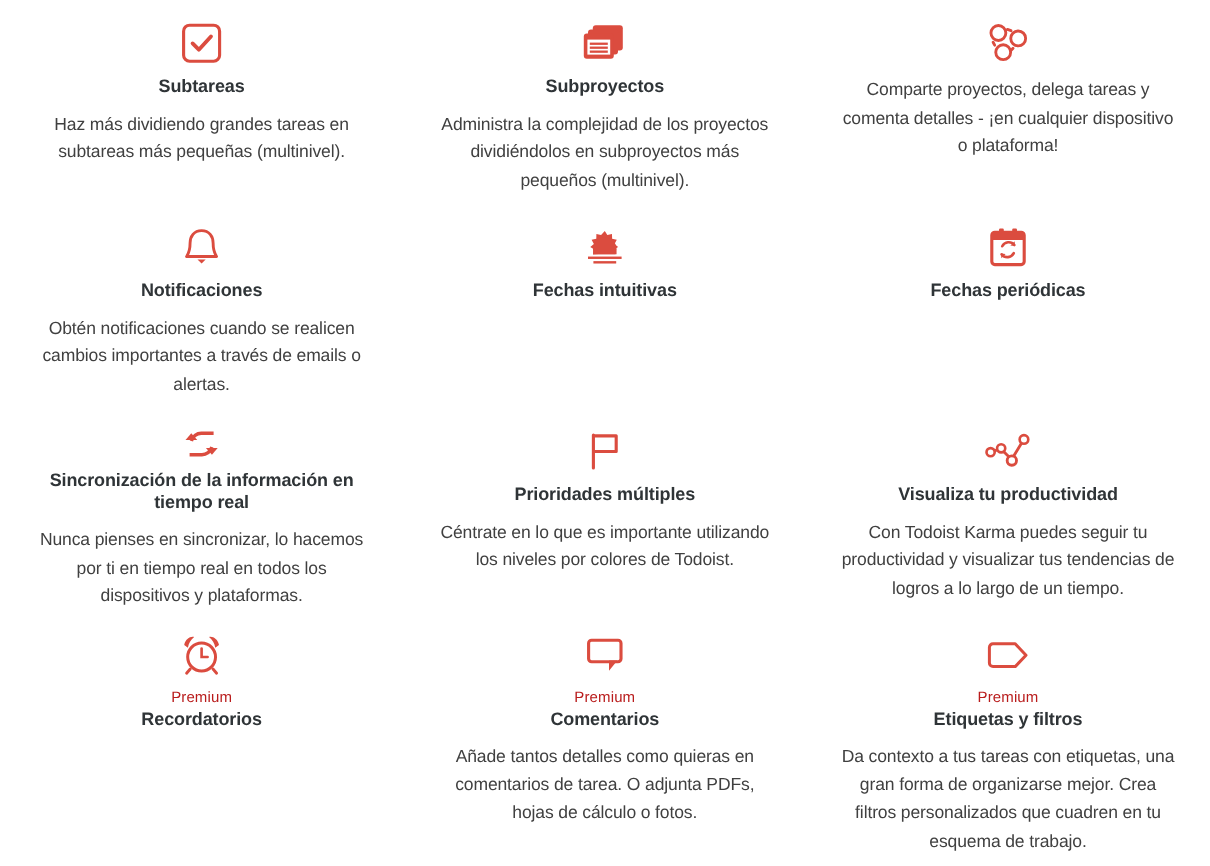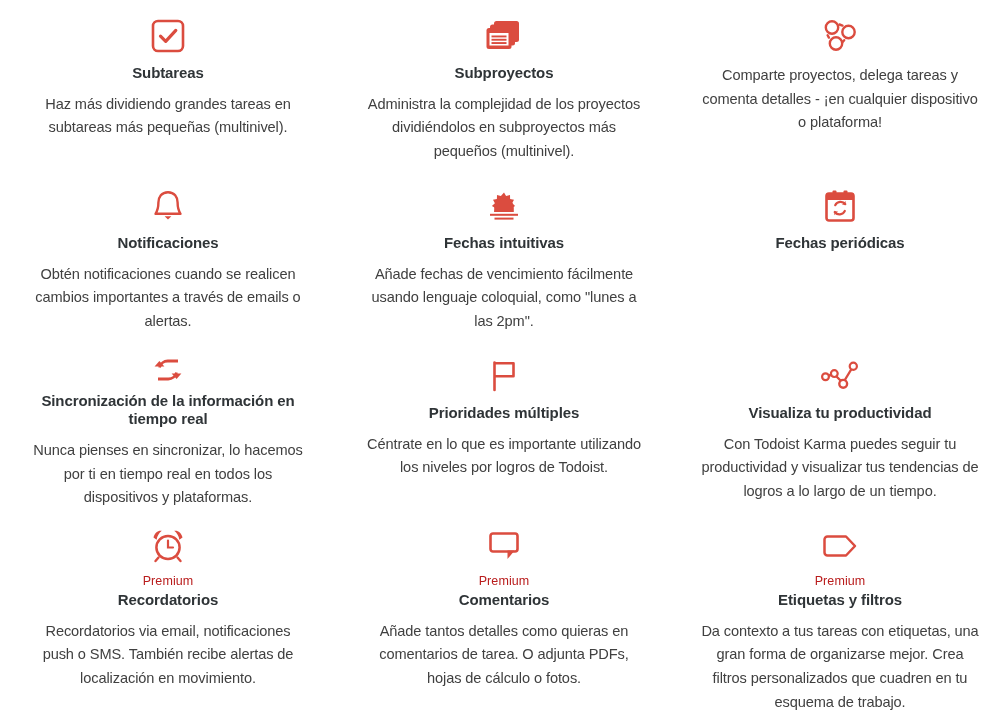--- a/index.html
+++ b/index.html
@@ -137,21 +137,20 @@
       <svg width="38" height="34" viewBox="0 0 38 34">
         <g fill="#db4c3f">
           <path d="M19 3.5 l2.1 3.4 l3.9 -1.0 l0.1 4.0 l3.9 0.9 l-1.9 3.5 l3.0 2.6 l-3.4 2.1 l1.2 3.9 L24 22.9 L23.9 22.9 L14.1 22.9 L9.1 23 l1.2 -4.0 L6.9 16.9 l3.0 -2.6 l-1.9 -3.5 l3.9 -0.9 l0.1 -4.0 l3.9 1.0 Z"></path>
           <path d="M19 9 A9.8 9.8 0 0 1 28.8 18.8 L28.8 22.9 L9.2 22.9 L9.2 18.8 A9.8 9.8 0 0 1 19 9 Z"></path>
         </g>
         <rect x="5" y="24.8" width="28" height="2.0" fill="#db4c3f"></rect>
         <rect x="9.5" y="28.6" width="19" height="2.0" fill="#db4c3f"></rect>
       </svg>
     </div>
     <div class="feature-title">Fechas intuitivas</div>
-    <p class="feature-desc">Añade fechas de vencimiento fácilmente usando lenguaje coloquial, como "lunes a las 2pm".</p>
   </div>
 
   <div class="feature-cell w-wide">
     <div class="icon-wrap">
       <svg width="36" height="36" viewBox="0 0 36 36">
         <rect x="10.5" y="2.5" width="4" height="5.5" rx="1" fill="#db4c3f"></rect>
         <rect x="21.5" y="2.5" width="4" height="5.5" rx="1" fill="#db4c3f"></rect>
         <rect x="4.5" y="5.5" width="27" height="27" rx="2.5" fill="none" stroke="#db4c3f" stroke-width="2.6"></rect>
         <rect x="4.5" y="5.5" width="27" height="6.5" fill="#db4c3f"></rect>
         <path d="M13.2 17.2 A6 6 0 0 1 23.3 16.2" fill="none" stroke="#db4c3f" stroke-width="2.2" stroke-linecap="round"></path>
@@ -177,21 +176,21 @@
   </div>
 
   <div class="feature-cell w-xwide">
     <div class="icon-wrap">
       <svg width="32" height="34" viewBox="0 0 32 34">
         <path d="M6.5 3.5 L6.5 31" fill="none" stroke="#db4c3f" stroke-width="2.6" stroke-linecap="round"></path>
         <path d="M6.5 4.2 L25.5 4.2 L25.5 17.2 L6.5 17.2" fill="none" stroke="#db4c3f" stroke-width="2.6" stroke-linejoin="round"></path>
       </svg>
     </div>
     <div class="feature-title">Prioridades múltiples</div>
-    <p class="feature-desc">Céntrate en lo que es importante utilizando los niveles por logros de Todoist.</p>
+    <p class="feature-desc">Céntrate en lo que es importante utilizando los niveles por colores de Todoist.</p>
   </div>
 
   <div class="feature-cell w-xwide">
     <div class="icon-wrap">
       <svg width="42" height="32" viewBox="0 0 42 32">
         <path d="M7 16.5 L15 14 L24 23 L34 6.5" fill="none" stroke="#db4c3f" stroke-width="2.4" stroke-linecap="round" stroke-linejoin="round"></path>
         <circle cx="6.5" cy="16.8" r="3.4" fill="#ffffff" stroke="#db4c3f" stroke-width="2.2"></circle>
         <circle cx="15.3" cy="13.6" r="3.4" fill="#ffffff" stroke="#db4c3f" stroke-width="2.2"></circle>
         <circle cx="24.2" cy="23.8" r="3.9" fill="#ffffff" stroke="#db4c3f" stroke-width="2.4"></circle>
         <circle cx="34.3" cy="6.2" r="3.6" fill="#ffffff" stroke="#db4c3f" stroke-width="2.2"></circle>
@@ -207,21 +206,20 @@
         <path d="M4.5 9.5 C5.5 4.5 9.5 2 12.8 2.8 C10.0 5.0 8.2 8.0 7.6 11.8 Z" fill="#db4c3f"></path>
         <path d="M33.5 9.5 C32.5 4.5 28.5 2 25.2 2.8 C28.0 5.0 29.8 8.0 30.4 11.8 Z" fill="#db4c3f"></path>
         <circle cx="19" cy="19.5" r="11.6" fill="none" stroke="#db4c3f" stroke-width="2.5"></circle>
         <path d="M19 12.5 L19 19.5 L24 19.5" fill="none" stroke="#db4c3f" stroke-width="2.2" stroke-linecap="round"></path>
         <path d="M9.5 29.5 L6.5 33" stroke="#db4c3f" stroke-width="2.4" stroke-linecap="round"></path>
         <path d="M28.5 29.5 L31.5 33" stroke="#db4c3f" stroke-width="2.4" stroke-linecap="round"></path>
       </svg>
     </div>
     <div class="premium-label">Premium</div>
     <div class="feature-title">Recordatorios</div>
-    <p class="feature-desc">Recordatorios via email, notificaciones push o SMS. También recibe alertas de localización en movimiento.</p>
   </div>
 
   <div class="feature-cell w-xwide">
     <div class="icon-wrap">
       <svg width="36" height="34" viewBox="0 0 36 34">
         <rect x="4.5" y="4.5" width="27" height="18" rx="2.5" fill="none" stroke="#db4c3f" stroke-width="2.6"></rect>
         <path d="M21.5 21.5 L21.5 30 L28.5 21.5 Z" fill="#db4c3f"></path>
       </svg>
     </div>
     <div class="premium-label">Premium</div>

